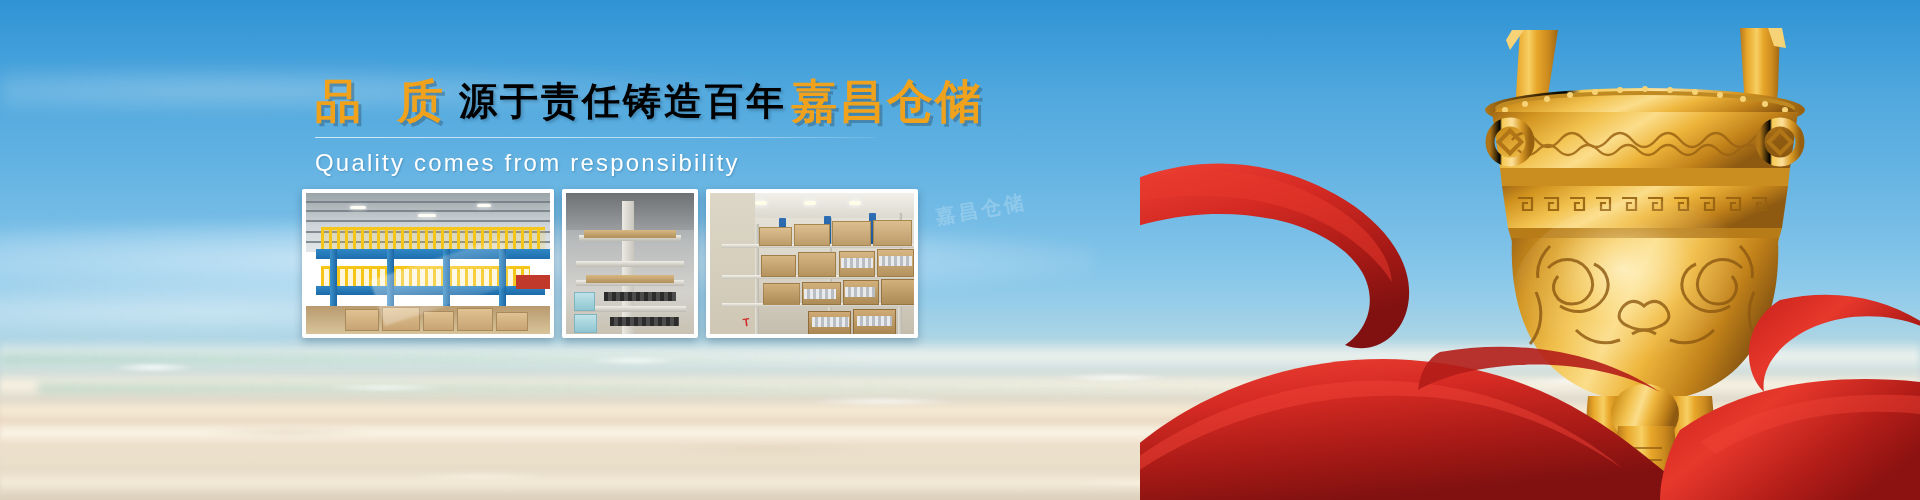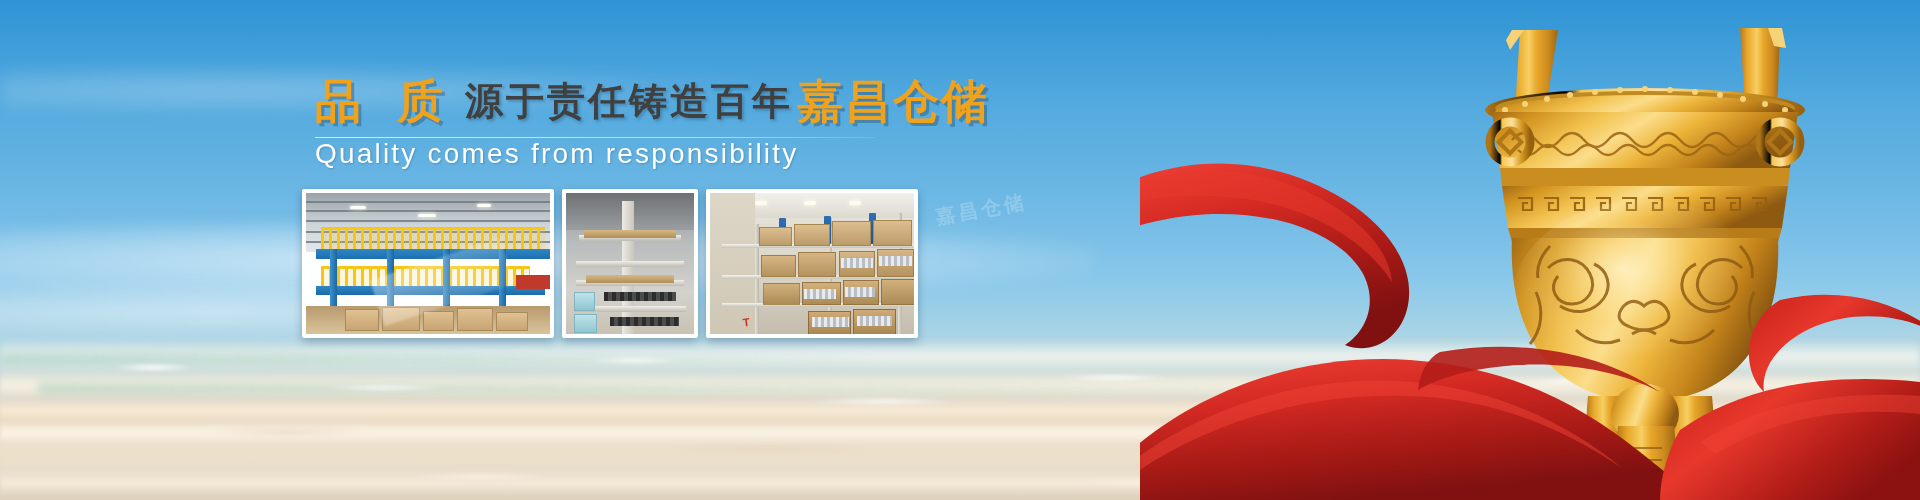--- a/index.html
+++ b/index.html
@@ -104,37 +104,37 @@
     font-family:"DejaVu Sans","Liberation Sans",sans-serif;
   }
   .hl-accent{
     font-size:46px;font-weight:bold;color:#f0a21c;
     letter-spacing:10px;
     text-shadow:3px 3px 0 rgba(40,70,95,.38);
     vertical-align:middle;
     text-align:center;
   }
   .hl-mid{
-    font-size:38px;font-weight:bold;color:#404040;
-    letter-spacing:3px;margin-left:12px;
+    font-size:38px;font-weight:bold;color:#000000;
+    letter-spacing:3px;margin-left:6px;
     text-shadow:2px 2px 3px rgba(30,70,100,.35);
     vertical-align:middle;
   }
   .hl-brand{
     font-size:46px;font-weight:bold;color:#f0a21c;
     letter-spacing:2px;margin-left:4px;
     text-shadow:3px 3px 0 rgba(40,70,95,.38);
     vertical-align:middle;
   }
   .divider{
     margin-top:13px;width:560px;height:1px;
     background:linear-gradient(to right,rgba(255,255,255,.72),rgba(255,255,255,.55) 70%,rgba(255,255,255,.1));
   }
   .subtitle{
-    color:#ffffff;font-size:28px;
+    margin-top:11px;color:#ffffff;font-size:24px;
     letter-spacing:2.2px;white-space:nowrap;
     text-shadow:1px 1px 2px rgba(30,70,100,.28);
   }
 
   
   .photo{
     position:absolute;background:#fff;
     border:4px solid #fff;border-radius:2px;
     box-shadow:0 3px 9px rgba(20,50,80,.33);
     overflow:hidden;

